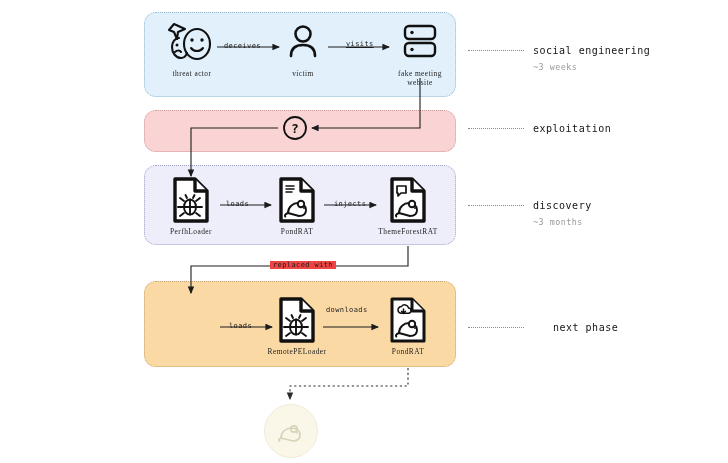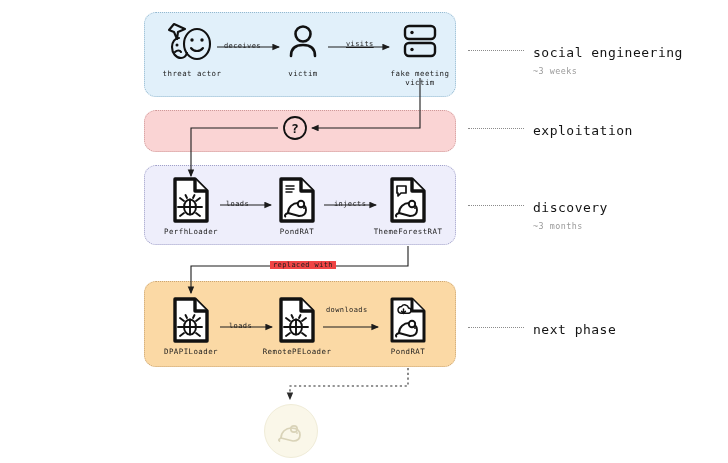--- a/index.html
+++ b/index.html
@@ -18,41 +18,41 @@
     border-radius:12px;
     border:1.6px dotted #9aa0ab;
     box-sizing:border-box;
   }
   #band-social{left:128px;top:12px;width:312px;height:85px;background:#e1f0fa;border-color:#93b8cf;}
   #band-exploit{left:128px;top:110px;width:312px;height:42px;background:#fad4d4;border-color:#cf9898;}
   #band-discovery{left:128px;top:165px;width:312px;height:80px;background:#eeeefb;border-color:#a0a0c8;}
   #band-next{left:128px;top:281px;width:312px;height:86px;background:#fbd9a5;border-color:#caa573;}
 
   
-  .node{position:absolute;width:86px;text-align:center;}
+  .node{position:absolute;width:86px;text-align:center;font-family:Liberation Serif, serif;}
   .node .glyph{height:48px;display:flex;align-items:center;justify-content:center;}
   .node .lbl{
     font-size:7.4px;letter-spacing:.45px;line-height:1.25;
     color:#1c1c1c;margin-top:3px;white-space:pre-line;
   }
 
   
   .elabel{
     position:absolute;font-size:7px;letter-spacing:.4px;color:#1c1c1c;
     background:transparent;white-space:nowrap;
   }
 
   
   .legend{position:absolute;display:flex;align-items:flex-start;}
   .leader{
     width:56px;height:1px;margin-top:6px;margin-right:9px;
     border-top:1.6px dotted #8b8b8b;flex:0 0 auto;
   }
   .legend .ltext{line-height:1.45;}
-  .legend .ltitle{font-size:13px;letter-spacing:.5px;color:#141414;}
+  .legend .ltitle{font-size:10px;letter-spacing:.5px;color:#141414;}
   .legend .lsub{font-size:8.4px;letter-spacing:.5px;color:#9a9a9a;margin-top:2px;}
 
   
   #terminal{
     position:absolute;left:248px;top:404px;width:52px;height:52px;
     border-radius:50%;background:#faf7e9;border:1px solid #f0ecd8;
     display:flex;align-items:center;justify-content:center;
   }
 
   svg.wires{position:absolute;left:0;top:0;width:728px;height:463px;pointer-events:none;}
@@ -143,21 +143,21 @@
       <svg width="42" height="40" viewBox="0 0 42 40">
         <g fill="none" stroke="#111" stroke-width="2.4">
           <rect x="6" y="4" width="30" height="13" rx="4"></rect>
           <rect x="6" y="21" width="30" height="13" rx="4"></rect>
           <circle cx="13" cy="10.5" r="1.7" fill="#111" stroke="none"></circle>
           <circle cx="13" cy="27.5" r="1.7" fill="#111" stroke="none"></circle>
         </g>
       </svg>
     </div>
     <div class="lbl">fake meeting
-victim</div>
+website</div>
   </div>
 
   <div style="position:absolute;left:266px;top:115px;width:26px;height:26px;">
     <svg width="26" height="26" viewBox="0 0 26 26">
       <circle cx="13" cy="13" r="11" fill="#fad4d4" stroke="#111" stroke-width="1.8"></circle>
       <text x="13" y="18" text-anchor="middle" font-family="DejaVu Sans Mono, monospace" font-size="13" font-weight="bold" fill="#111">?</text>
     </svg>
   </div>
 
   <div class="node" style="left:132px;top:176px;">
@@ -207,35 +207,20 @@
           <path d="M13,38 c0,-6 5,-10 10,-10 c5,0 8,3 8,7 c0,4 -3,6 -7,6 z"></path>
           <circle cx="26" cy="29" r="3.2"></circle>
           <path d="M13,38 c-3,1 -4,3 -2,4" fill="none"></path>
           <circle cx="29" cy="33" r="1" fill="#111" stroke="none"></circle>
         </g>
       </svg>
     </div>
     <div class="lbl">ThemeForestRAT</div>
   </div>
 
-  <div class="node" style="left:132px;top:296px;">
-    <div class="glyph">
-      <svg width="44" height="50" viewBox="0 0 44 50">
-        <path d="M6,4 h20 l12,12 v30 h-32 z" fill="#fff" stroke="#111" stroke-width="3.4" stroke-linejoin="round"></path>
-        <path d="M26,4 v12 h12" fill="#fff" stroke="#111" stroke-width="3.4" stroke-linejoin="round"></path>
-        <g stroke="#111" stroke-width="1.9" fill="none" stroke-linecap="round">
-          <ellipse cx="21" cy="32" rx="6" ry="7.5" fill="#fff"></ellipse>
-          <path d="M15,32 h12 M21,24.5 v15"></path>
-          <path d="M15,26 l-4,-3 M27,26 l4,-3 M14,32 l-5,0 M28,32 l5,0 M15,38 l-4,3 M27,38 l4,3"></path>
-          <path d="M18,23 l-1.5,-3 M24,23 l1.5,-3"></path>
-        </g>
-      </svg>
-    </div>
-    <div class="lbl">DPAPILoader</div>
-  </div>
 
   <div class="node" style="left:238px;top:296px;">
     <div class="glyph">
       <svg width="44" height="50" viewBox="0 0 44 50">
         <path d="M6,4 h20 l12,12 v30 h-32 z" fill="#fff" stroke="#111" stroke-width="3.4" stroke-linejoin="round"></path>
         <path d="M26,4 v12 h12" fill="#fff" stroke="#111" stroke-width="3.4" stroke-linejoin="round"></path>
         <g stroke="#111" stroke-width="1.9" fill="none" stroke-linecap="round">
           <ellipse cx="21" cy="32" rx="6" ry="7.5" fill="#fff"></ellipse>
           <path d="M15,32 h12 M21,24.5 v15"></path>
           <path d="M15,26 l-4,-3 M27,26 l4,-3 M14,32 l-5,0 M28,32 l5,0 M15,38 l-4,3 M27,38 l4,3"></path>
@@ -293,20 +278,20 @@
   </div>
 
   <div class="legend" style="left:452px;top:199px;">
     <div class="leader"></div>
     <div class="ltext">
       <div class="ltitle">discovery</div>
       <div class="lsub">~3 months</div>
     </div>
   </div>
 
-  <div class="legend" style="left:452px;top:321px;">
+  <div class="legend" style="left:452px;top:321px;gap:20px;">
     <div class="leader"></div>
     <div class="ltext">
       <div class="ltitle">next phase</div>
     </div>
   </div>
 
 </div>
 
 </body></html>

